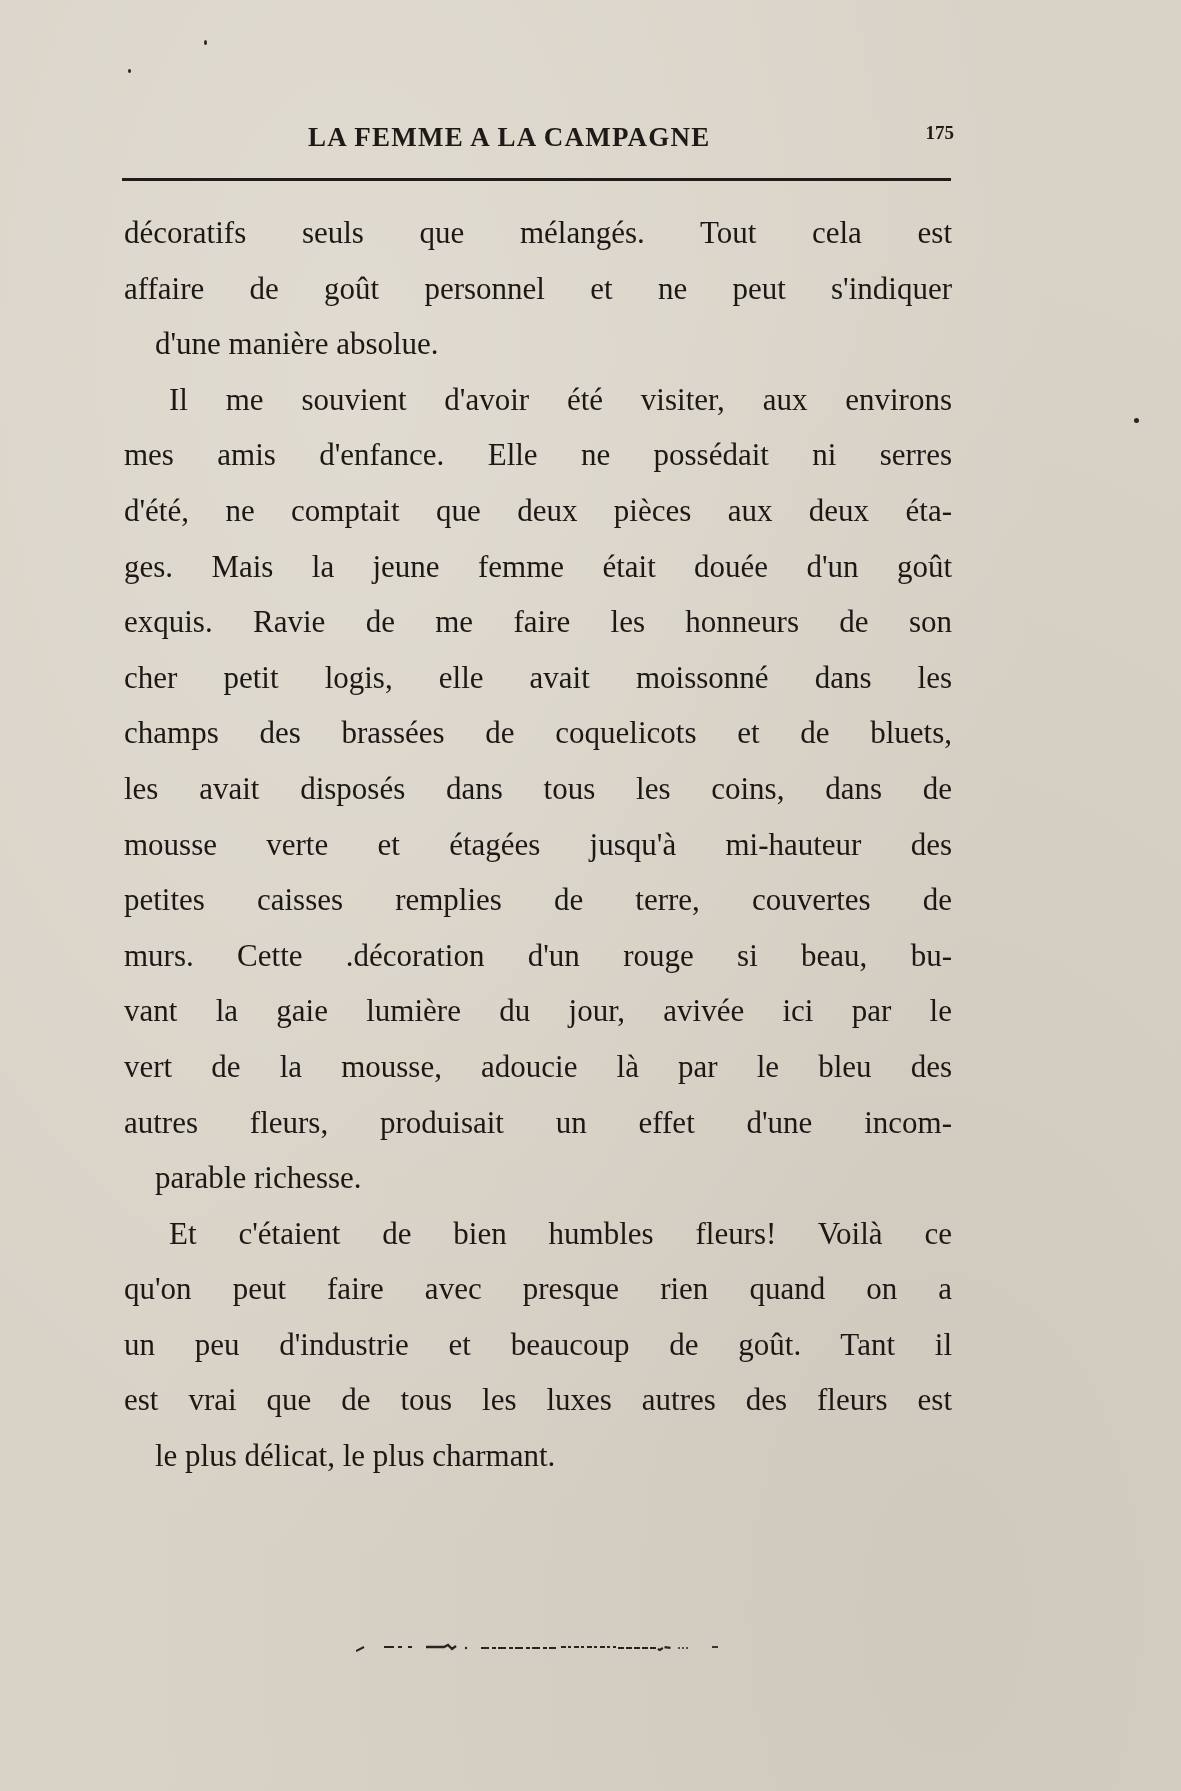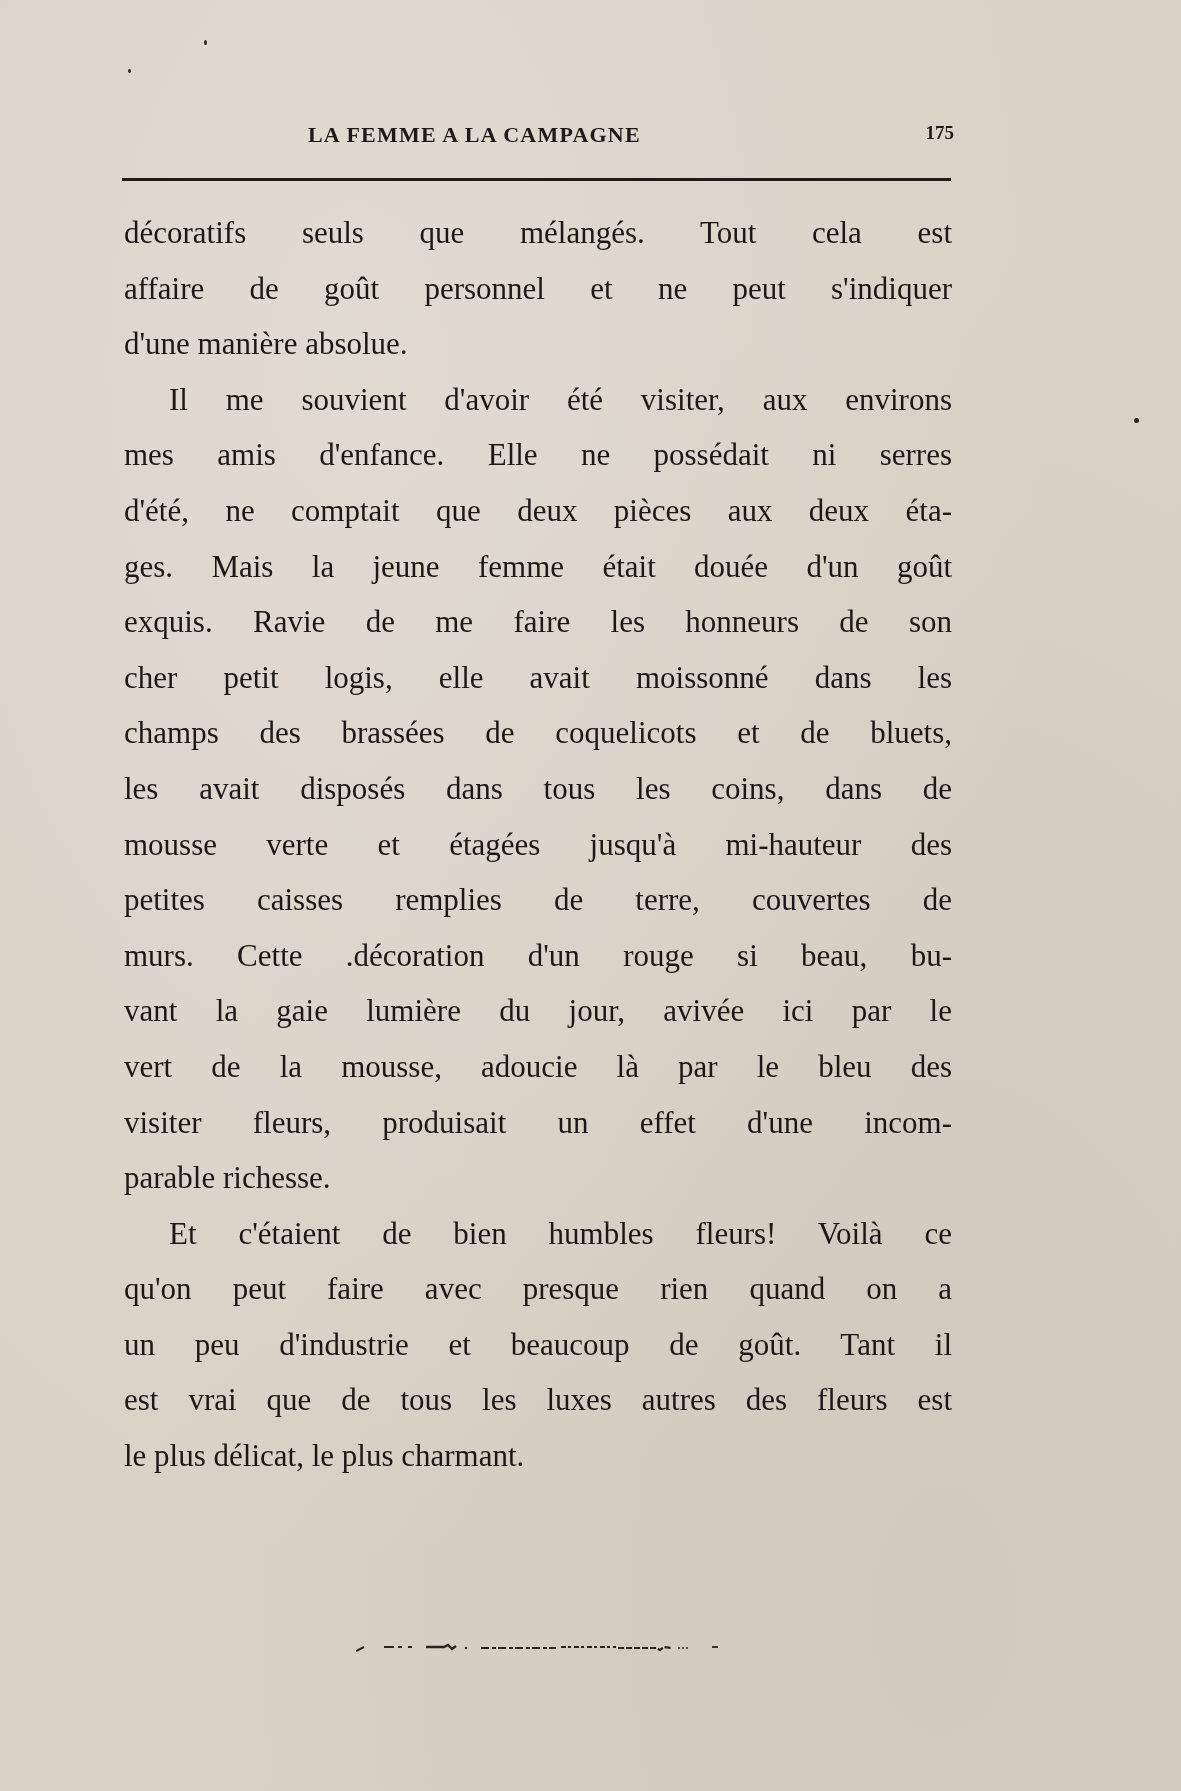--- a/index.html
+++ b/index.html
@@ -30,21 +30,21 @@
       left: 122px;
       width: 832px;
       height: 40px;
     }
     .running-title {
       position: absolute;
       left: 186px;
       top: 4px;
       font-family: "Liberation Serif", "DejaVu Serif", serif;
       font-weight: bold;
-      font-size: 22px;
+      font-size: 27px;
       letter-spacing: 1.2px;
       color: #1e1a17;
     }
     .page-number {
       position: absolute;
       right: 0;
       top: 4px;
       font-family: "Liberation Serif", "DejaVu Serif", serif;
       font-weight: bold;
       font-size: 19px;
@@ -70,20 +70,21 @@
     }
     .line {
       display: block;
       white-space: nowrap;
       text-align: justify;
       text-align-last: justify;
       height: 55.6px;
     }
     .line.last {
       text-align-last: left;
+      margin-left: 31px;
     }
     .line.indent {
       padding-left: 45px;
     }
     .paragraph {
       margin: 0;
     }
     .ornament {
       position: absolute;
       top: 1642px;
@@ -126,21 +127,21 @@
       <span class="line">ges. Mais la jeune femme était douée d'un goût</span>
       <span class="line">exquis. Ravie de me faire les honneurs de son</span>
       <span class="line">cher petit logis, elle avait moissonné dans les</span>
       <span class="line">champs des brassées de coquelicots et de bluets,</span>
       <span class="line">les avait disposés dans tous les coins, dans de</span>
       <span class="line">mousse verte et étagées jusqu'à mi-hauteur des</span>
       <span class="line">petites caisses remplies de terre, couvertes de</span>
       <span class="line">murs. Cette .décoration d'un rouge si beau, bu-</span>
       <span class="line">vant la gaie lumière du jour, avivée ici par le</span>
       <span class="line">vert de la mousse, adoucie là par le bleu des</span>
-      <span class="line">visiter fleurs, produisait un effet d'une incom-</span>
+      <span class="line">autres fleurs, produisait un effet d'une incom-</span>
       <span class="line last">parable richesse.</span>
     </div>
 
     <div class="paragraph">
       <span class="line indent">Et c'étaient de bien humbles fleurs! Voilà ce</span>
       <span class="line">qu'on peut faire avec presque rien quand on a</span>
       <span class="line">un peu d'industrie et beaucoup de goût. Tant il</span>
       <span class="line">est vrai que de tous les luxes autres des fleurs est</span>
       <span class="line last">le plus délicat, le plus charmant.</span>
     </div>

